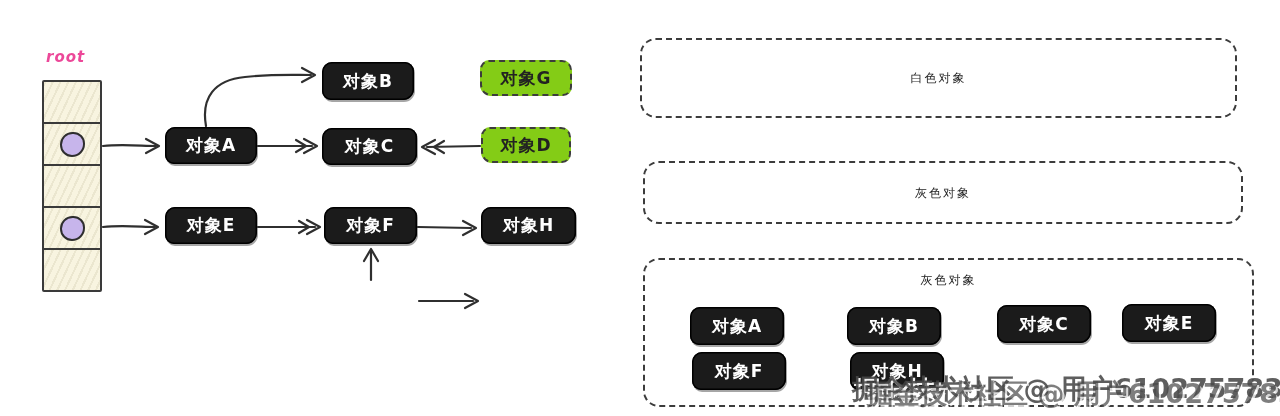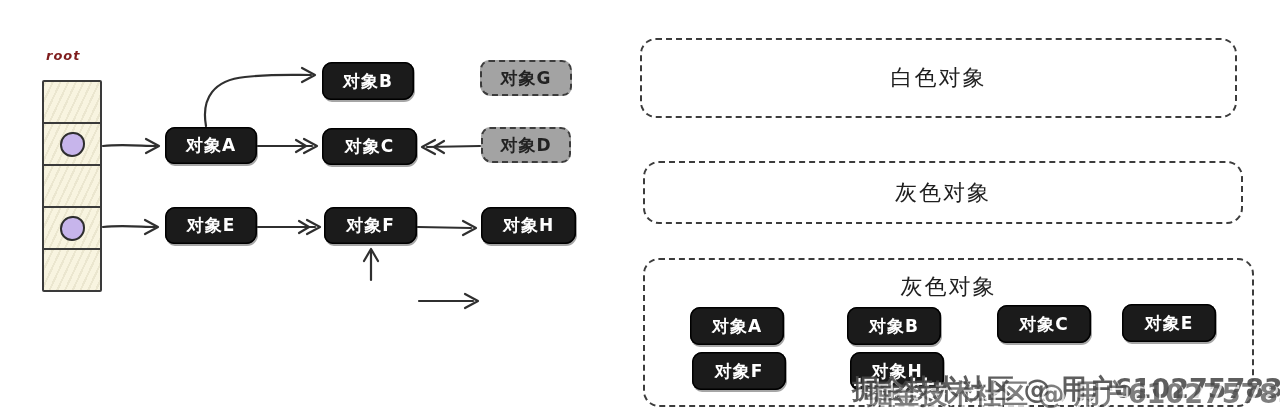--- a/index.html
+++ b/index.html
@@ -2,51 +2,51 @@
 <html><head>
 <meta charset="utf-8">
 <style>
   * { margin:0; padding:0; box-sizing:border-box; }
   html,body { width:1280px; height:416px; background:#ffffff; overflow:hidden;
               font-family:"DejaVu Sans", sans-serif; }
   #stage { position:relative; width:1280px; height:416px; background:#fff; }
 
   
   .root-label { position:absolute; left:46px; top:48px; width:60px;
-                font-size:13px; font-weight:bold; font-style:italic;
-                color:#7f1d1d; letter-spacing:1px; }
+                font-size:15px; font-weight:bold; font-style:italic;
+                color:#ec4899; letter-spacing:1px; }
 
   .root-array { position:absolute; left:42px; top:80px; width:60px; height:212px;
                 border:2.2px solid #3a3a3a; border-radius:2px;
                 display:flex; flex-direction:column; }
   .root-cell { flex:1; border-bottom:2.2px solid #3a3a3a;
                background:
                  repeating-linear-gradient(115deg, rgba(120,110,60,.10) 0 2px, rgba(0,0,0,0) 2px 7px),
                  #f8f4e0;
                display:flex; align-items:center; justify-content:center; }
   .root-cell:last-child { border-bottom:none; }
   .ptr-dot { width:25px; height:25px; border-radius:50% 46% 52% 48%;
              background:#c7b5eb; border:2.4px solid #2e2e2e; }
 
   .node { position:absolute; display:flex; align-items:center; justify-content:center;
           font-size:17px; font-weight:bold; letter-spacing:1px; }
   .node.black { background:#1b1b1b; color:#fff; border-radius:10px 9px 11px 9px;
                 box-shadow:1px 2px 0 rgba(0,0,0,.35), inset 0 0 0 1.5px #000; }
-  .node.dashed { background:#a3a3a3; color:#222; border:2.2px dashed #3c3c3c;
+  .node.dashed { background:#84cc16; color:#222; border:2.2px dashed #3c3c3c;
                  border-radius:9px 10px 9px 11px; }
 
   svg.arrows { position:absolute; left:0; top:0; pointer-events:none; }
   svg.arrows path { stroke:#2f2f2f; stroke-width:2.2; fill:none;
                     stroke-linecap:round; stroke-linejoin:round; }
 
   
   .panel { position:absolute; border:2.2px dashed #3c3c3c; border-radius:16px;
            background:#fff; }
   .panel-title { position:absolute; left:0; right:0; text-align:center;
-                 font-size:22px; color:#1f1f1f; letter-spacing:2px; }
+                 font-size:12px; color:#1f1f1f; letter-spacing:2px; }
   .panel-white .panel-title, .panel-gray .panel-title { top:50%; transform:translateY(-50%); }
   .panel-black .panel-title { top:12px; }
 
   .chip { position:absolute; width:94px; height:38px;
           background:#1b1b1b; color:#fff; border-radius:10px 9px 11px 9px;
           display:flex; align-items:center; justify-content:center;
           font-size:17px; font-weight:bold; letter-spacing:1px;
           box-shadow:1px 2px 0 rgba(0,0,0,.35), inset 0 0 0 1.5px #000; }
 
   

